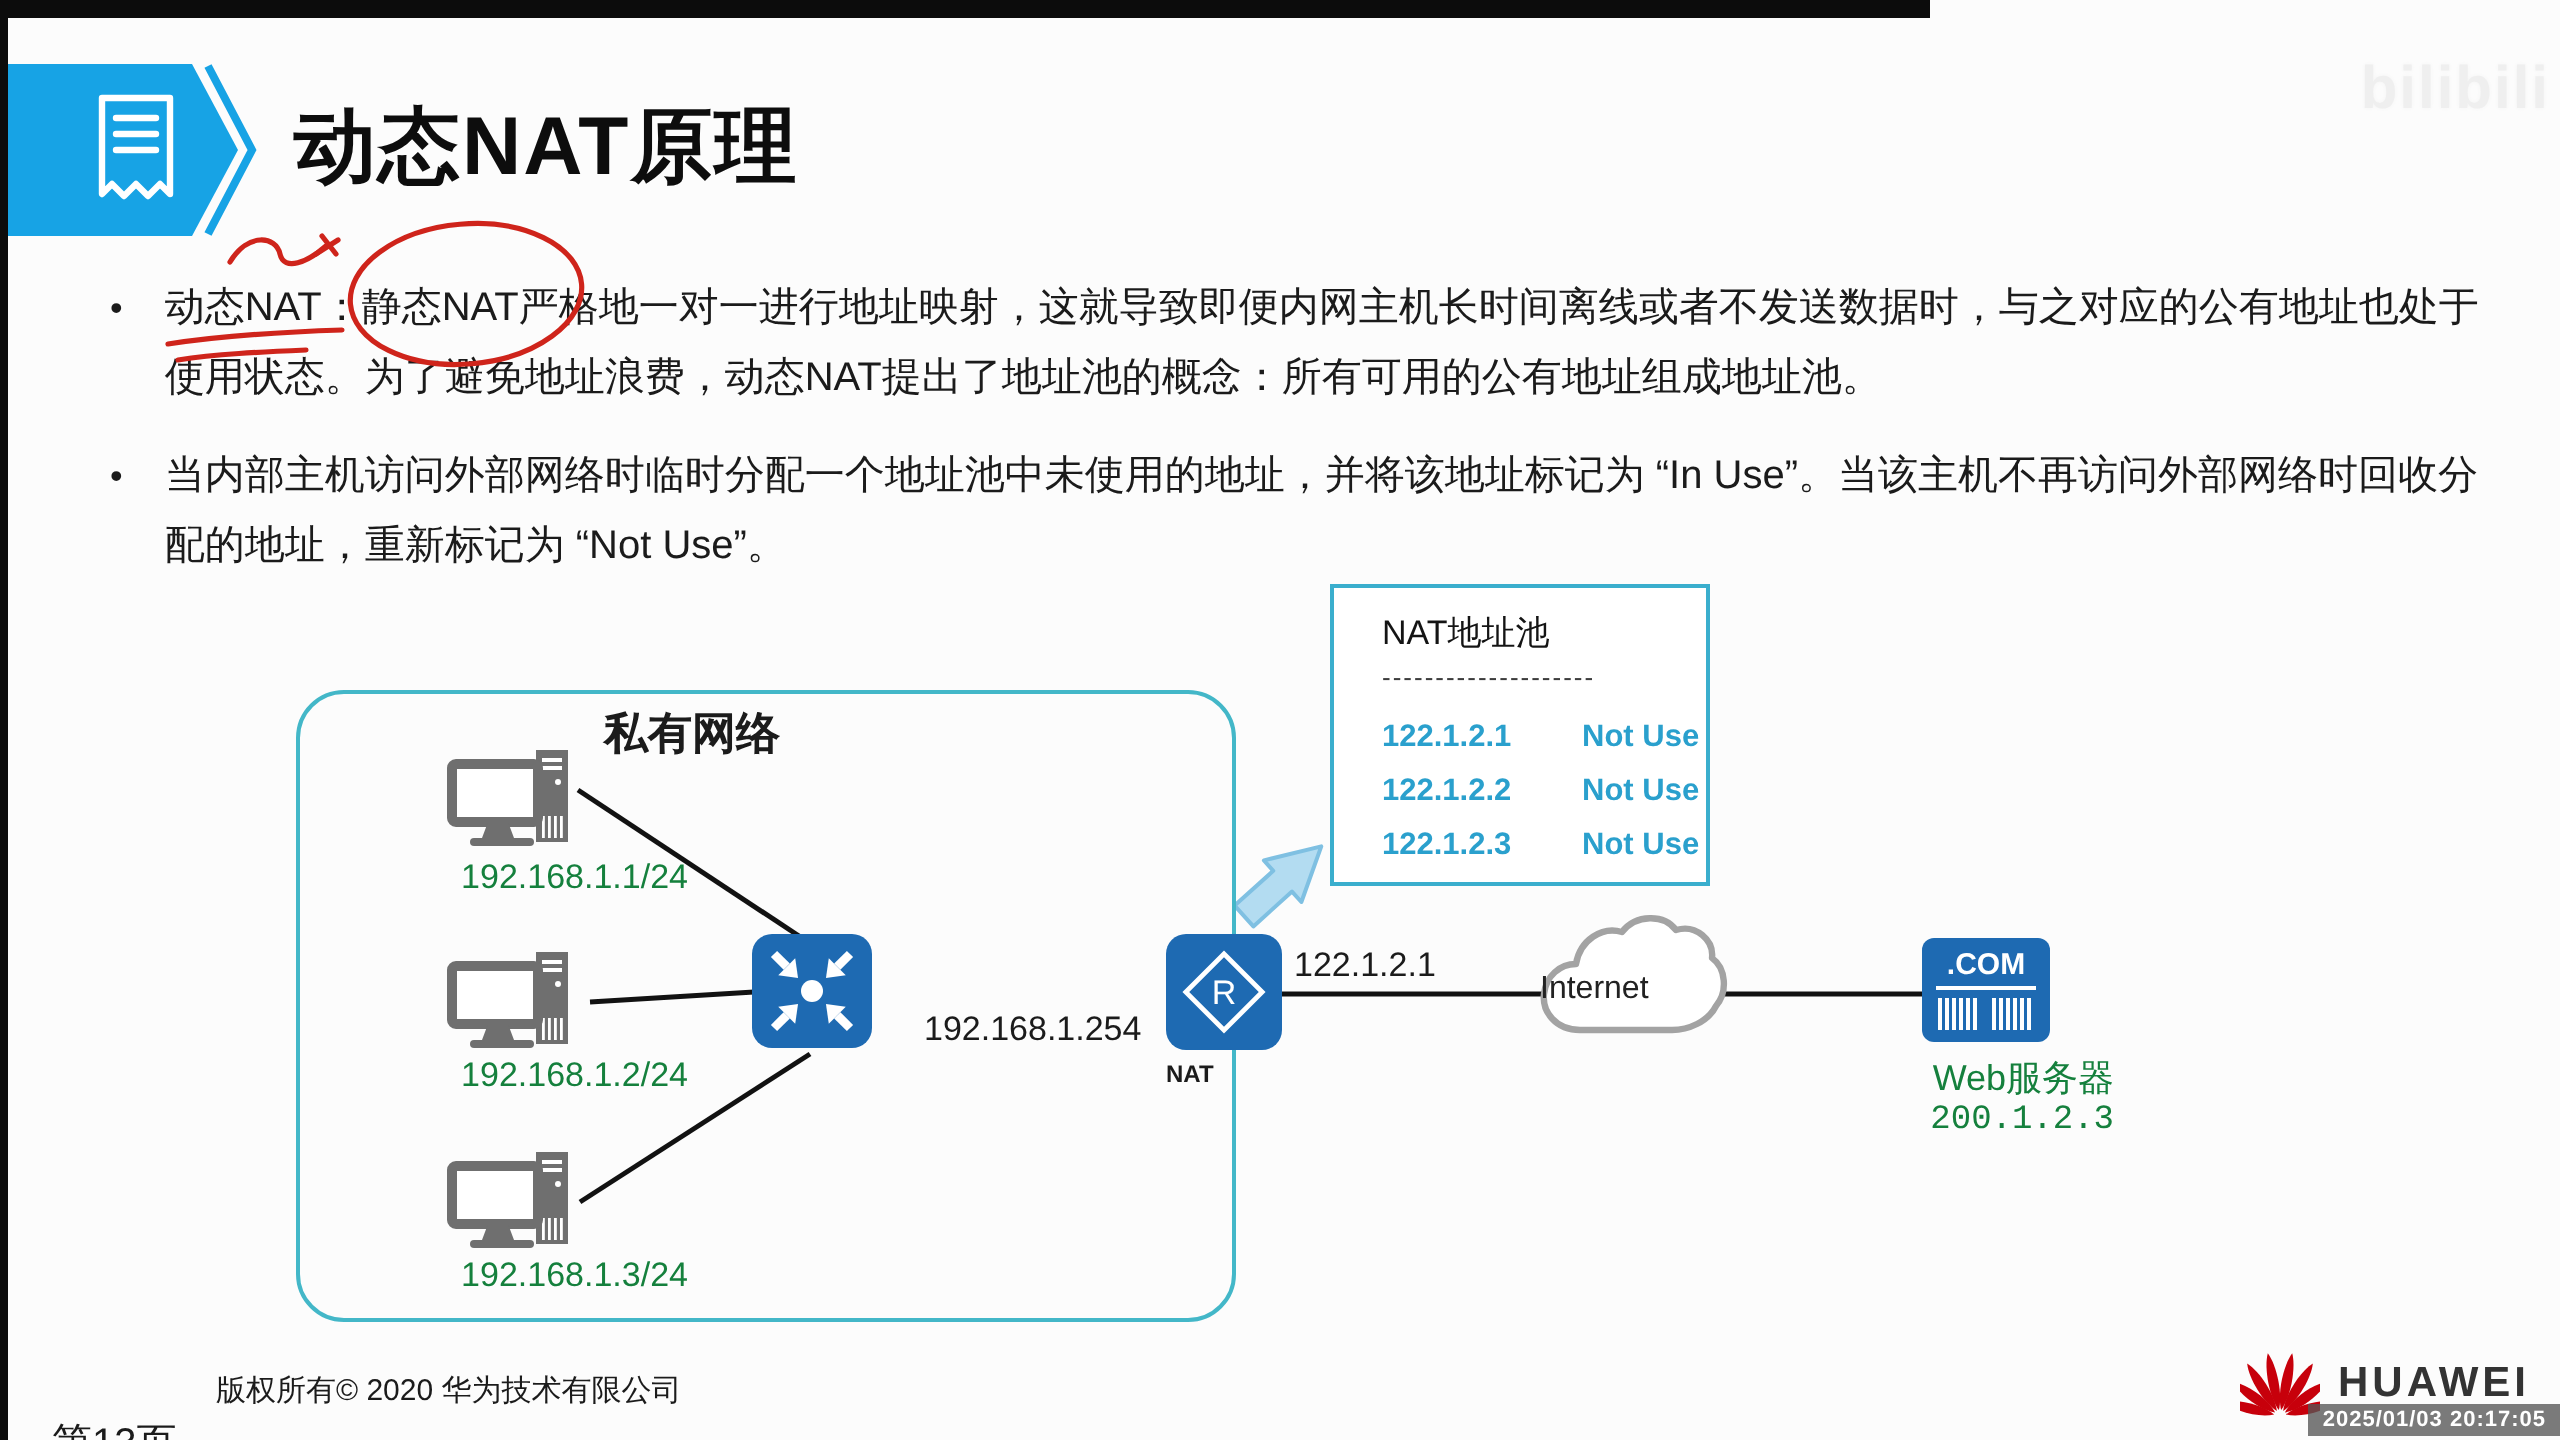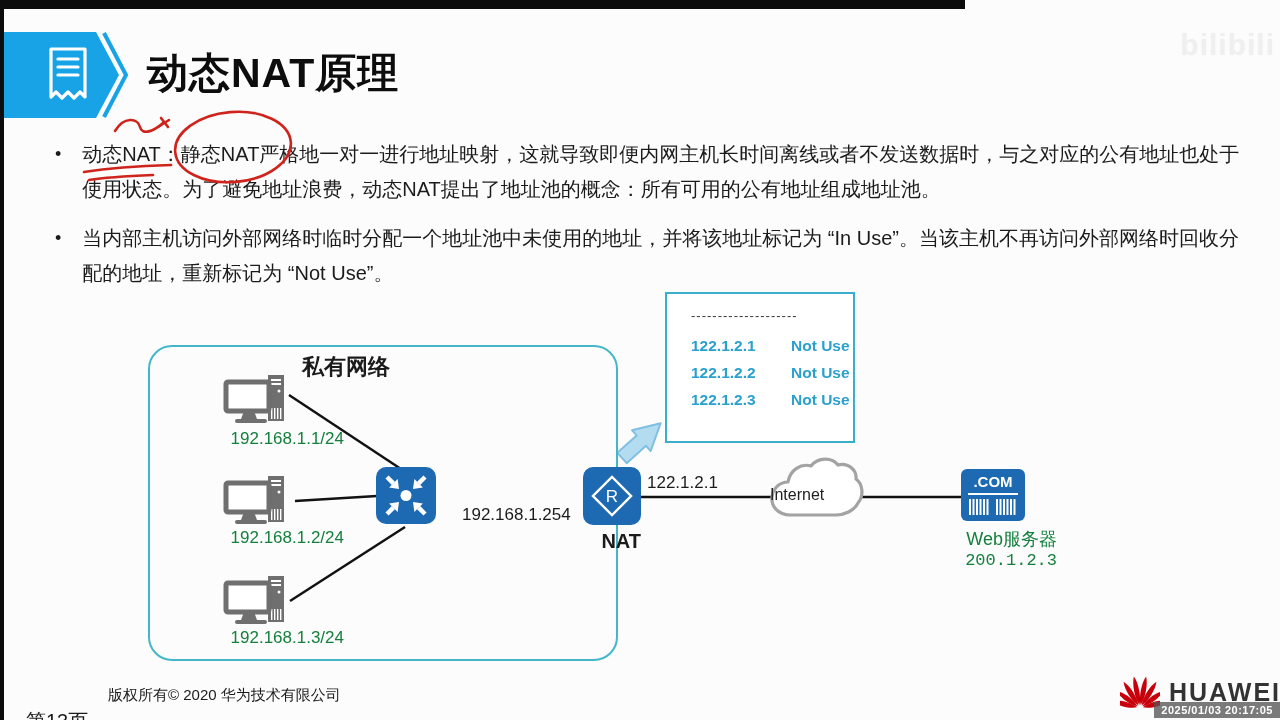--- a/index.html
+++ b/index.html
@@ -46,32 +46,32 @@
   .dev-label{z-index:2;font-size:17px;color:#15803d;text-align:right;}
   #host1-icon{left:222px;top:370px;}
   #host2-icon{left:222px;top:471px;}
   #host3-icon{left:222px;top:571px;}
   #host1-label{left:186px;top:429px;width:158px;}
   #host2-label{left:186px;top:528px;width:158px;}
   #host3-label{left:186px;top:628px;width:158px;}
   #switch-icon{left:376px;top:467px;}
   #gateway-ip{left:462px;top:505px;font-size:17px;z-index:2;}
   #router-icon{left:583px;top:467px;}
-  #nat-label{left:583px;top:530px;width:58px;text-align:right;font-size:20px;font-weight:bold;z-index:2;}
+  #nat-label{left:583px;top:530px;width:58px;text-align:left;font-size:12px;font-weight:bold;z-index:2;}
   #public-ip{left:647px;top:473px;font-size:17px;z-index:2;}
   #cloud{left:766px;top:452px;}
   #cloud-label{left:770px;top:486px;width:92px;text-align:left;font-size:16px;color:#222;z-index:2;}
   #server-icon{left:961px;top:469px;}
   #server-name{left:933px;top:527px;width:124px;font-size:18px;}
   #server-ip{left:933px;top:551px;width:124px;font-size:17px;font-family:Liberation Mono, monospace;}
   
   #page-number{left:26px;top:708px;font-size:20px;z-index:2;}
   #copyright{left:108px;top:686px;font-size:15px;z-index:2;}
   #huawei-logo{left:1120px;top:674px;display:flex;align-items:center;gap:9px;z-index:2;}
-  #huawei-logo .brand{font-size:25px;font-weight:800;letter-spacing:2px;color:#333;}
+  #huawei-logo .brand{font-size:21px;font-weight:800;letter-spacing:2px;color:#333;}
   #timestamp{right:0;bottom:2px;background:rgba(84,84,84,0.78);color:#fff;
     font-size:11px;font-weight:bold;padding:2px 7px;letter-spacing:0.5px;z-index:7;}
 </style>
 </head>
 <body>
 
 <div id="canvas">
 
   <div class="abs" id="top-bar"></div>
   <div class="abs" id="left-strip"></div>
@@ -121,20 +121,21 @@
       <line x1="290" y1="601" x2="405" y2="527"></line>
       <line x1="641" y1="497" x2="774" y2="497"></line>
       <line x1="856" y1="497" x2="963" y2="497"></line>
     </g>
     <g transform="translate(622,458) rotate(-42)">
       <polygon points="0,-7 26,-7 26,-14 52,0 26,14 26,7 0,7" fill="#b3dcf1" stroke="#7fc0e2" stroke-width="2" stroke-linejoin="round"></polygon>
     </g>
   </svg>
 
   <div class="abs" id="nat-pool">
+    <div class="pool-title">NAT地址池</div>
     <div class="pool-divider">--------------------</div>
     <div class="pool-rows">
       <div class="pool-row">
         <span class="ip">122.1.2.1</span>
         <span class="status">Not Use</span>
       </div>
       <div class="pool-row">
         <span class="ip">122.1.2.2</span>
         <span class="status">Not Use</span>
       </div>

